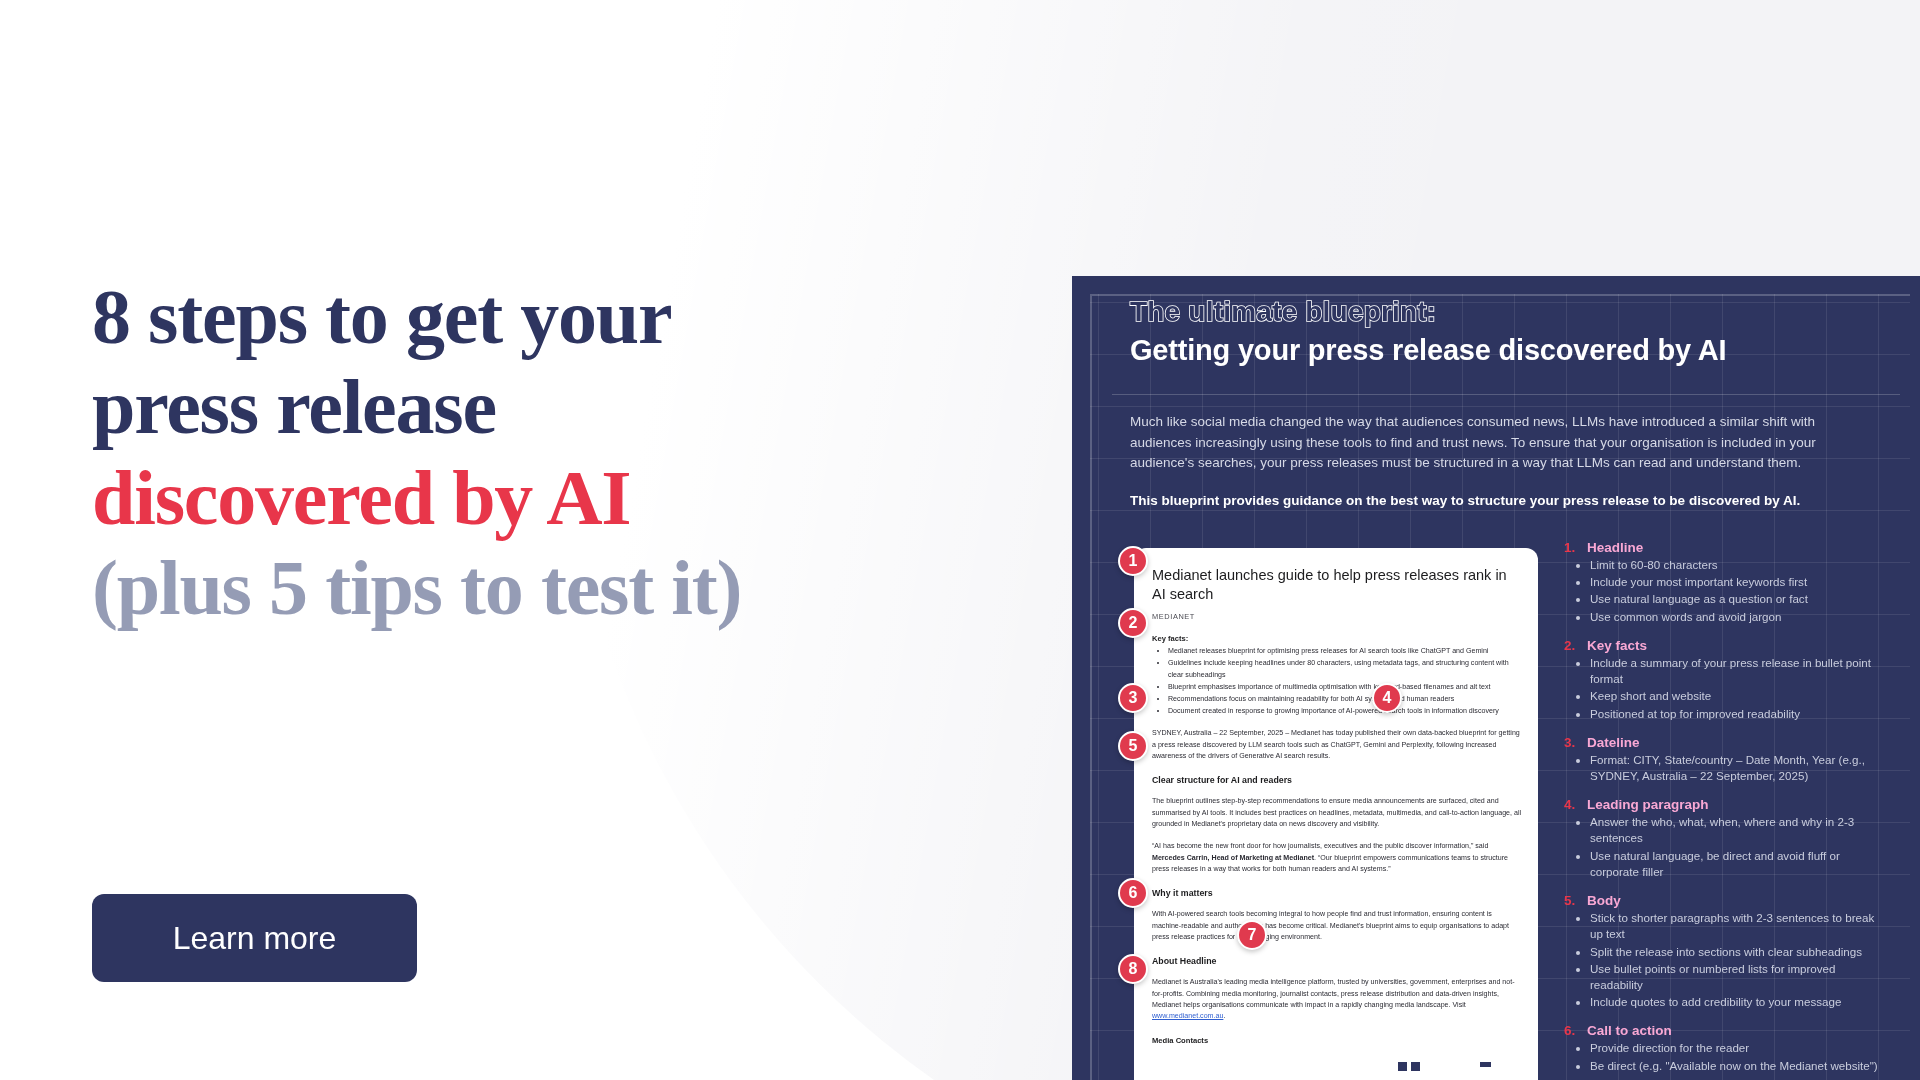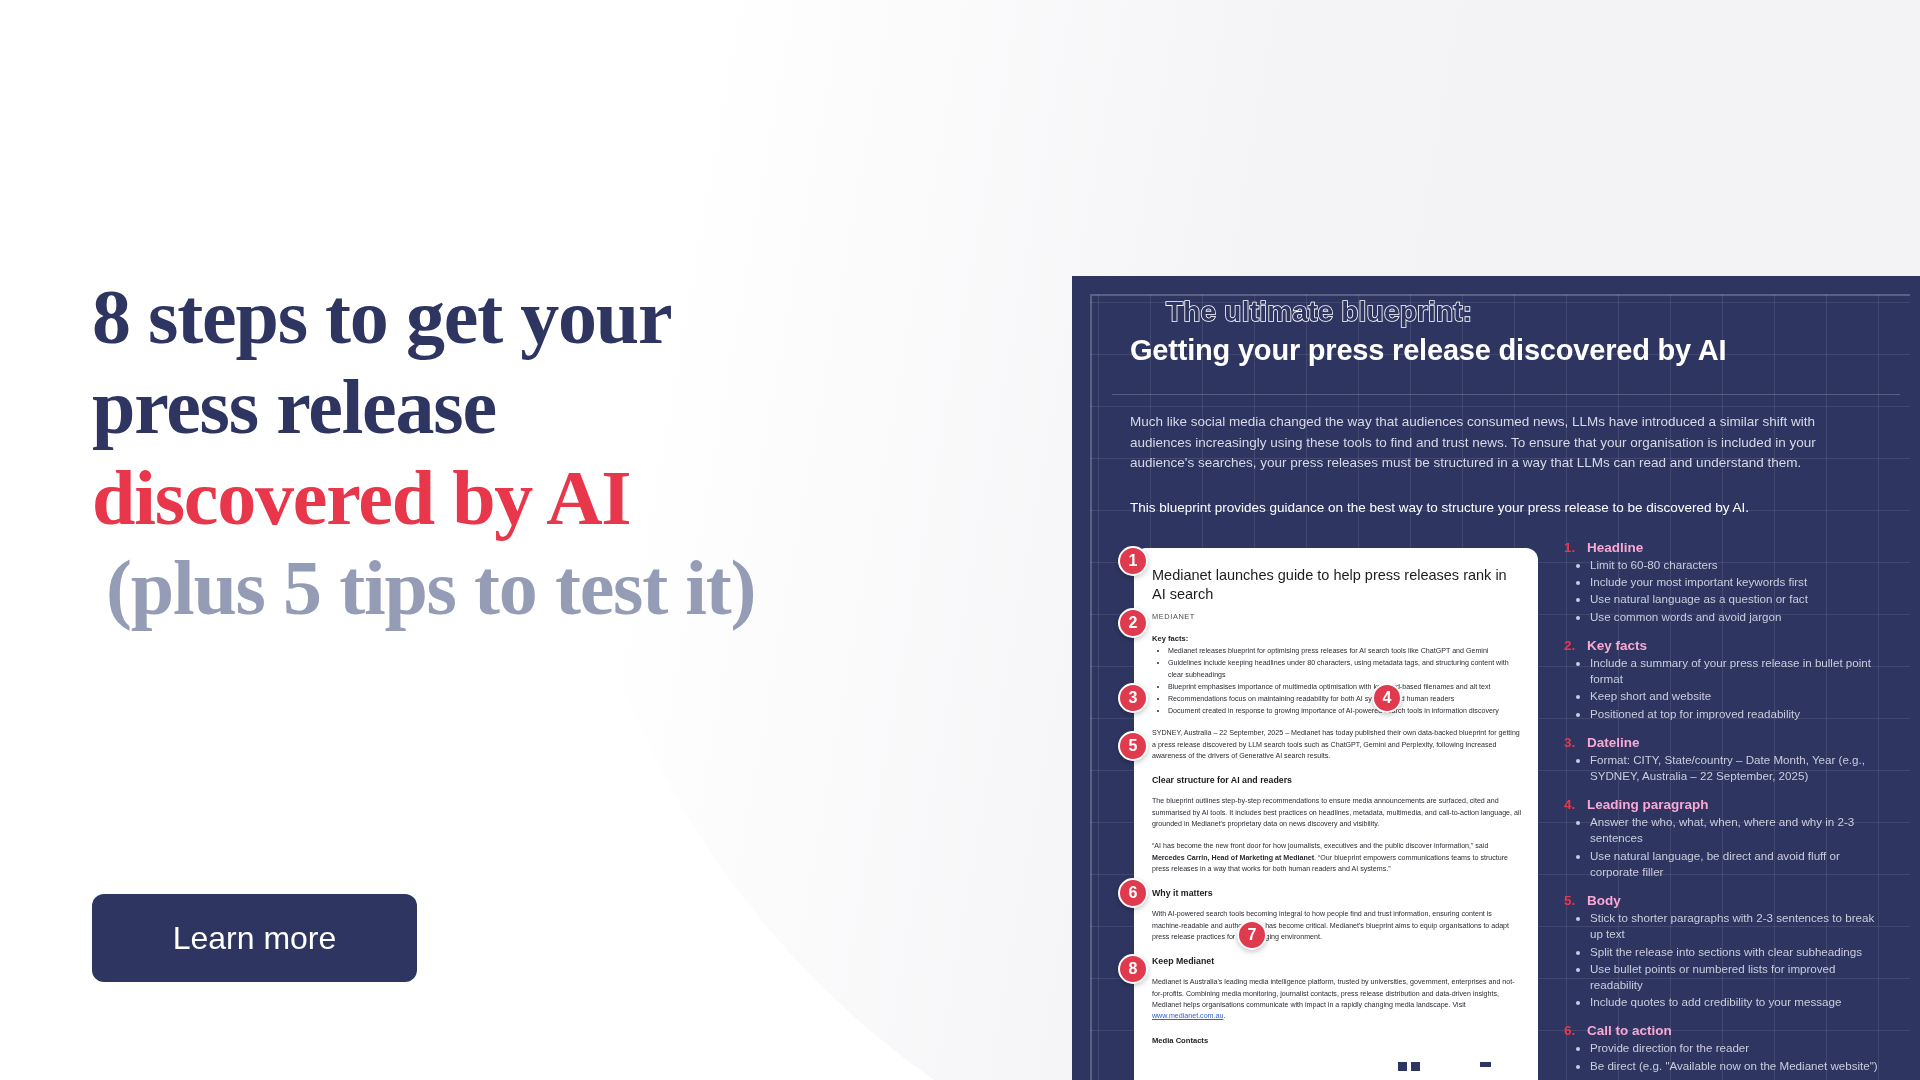--- a/index.html
+++ b/index.html
@@ -43,21 +43,21 @@
   }
   .hero h1 {
     font-size: 78px;
     line-height: 1.16;
     font-weight: 700;
     letter-spacing: -1.2px;
     color: #2e3560;
   }
   .hero h1 .ln { display: block; font-family: Liberation Serif, serif; }
   .ln-red { color: #e8364a; }
-  .ln-grey { color: #959cb5; margin-left: 14px; }
+  .ln-grey { color: #959cb5; }
 
   .cta {
     position: absolute;
     left: 92px; top: 894px;
     display: inline-flex;
     align-items: center; justify-content: center;
     min-width: 325px; height: 88px;
     padding: 0 40px;
     background: #2e3560;
     color: #ffffff;
@@ -89,35 +89,34 @@
     background-position: 6px 6px;
     pointer-events: none;
   }
 
   .doc-head { position: absolute; left: 58px; top: 20px; right: 34px; }
   .doc-kicker {
     font-size: 28px; font-weight: 700; letter-spacing: .2px;
     color: #2e3560;
     -webkit-text-stroke: 1.6px #ffffff;
     paint-order: stroke fill;
-    margin-left: 36px;
   }
   .doc-title {
     margin-top: 6px;
     font-size: 29px; font-weight: 700; color: #ffffff; letter-spacing: -.2px;
   }
   .doc-rule {
     position: absolute; left: 40px; right: 20px; top: 118px;
     height: 1px; background: rgba(255,255,255,0.20);
   }
   .doc-intro {
     position: absolute; left: 58px; top: 136px; right: 40px;
     font-size: 13.5px; line-height: 1.52; color: #d6d9e6;
   }
-  .doc-intro .bold { display: block; margin-top: 24px; font-weight: 400; color: #ffffff; }
+  .doc-intro .bold { display: block; margin-top: 17px; font-weight: 700; color: #ffffff; }
 
   
   .cols { position: absolute; left: 0; top: 272px; right: 0; bottom: 0; }
 
   .pr-card {
     position: absolute;
     left: 62px; top: 0;
     width: 404px; bottom: 0;
     background: #ffffff;
     border-radius: 12px 12px 0 0;
@@ -221,21 +220,21 @@
         <div class="pr-p">The blueprint outlines step-by-step recommendations to ensure media announcements are surfaced, cited and summarised by AI tools. It includes best practices on headlines, metadata, multimedia, and call-to-action language, all grounded in Medianet's proprietary data on news discovery and visibility.</div>
 
         <div class="pr-p">
           <span>“AI has become the new front door for how journalists, executives and the public discover information,” said </span><span class="pr-b">Mercedes Carrin, Head of Marketing at Medianet</span><span>. “Our blueprint empowers communications teams to structure press releases in a way that works for both human readers and AI systems.”</span>
         </div>
 
         <div class="pr-h2">Why it matters</div>
         <div class="pr-p">With AI-powered search tools becoming integral to how people find and trust information, ensuring content is machine-readable and authoritative has become critical. Medianet's blueprint aims to equip organisations to adapt press release practices for this changing environment.</div>
 
 
-        <div class="pr-h2">Keep Medianet</div>
+        <div class="pr-h2">About Headline</div>
         <div class="pr-p">
           <span>Medianet is Australia's leading media intelligence platform, trusted by universities, government, enterprises and not-for-profits. Combining media monitoring, journalist contacts, press release distribution and data-driven insights, Medianet helps organisations communicate with impact in a rapidly changing media landscape. Visit </span><a class="pr-link" href="#">www.medianet.com.au</a><span>.</span>
         </div>
 
         <div class="pr-sub">Media Contacts</div>
 
       </div>
 
       <div class="tips">
 

